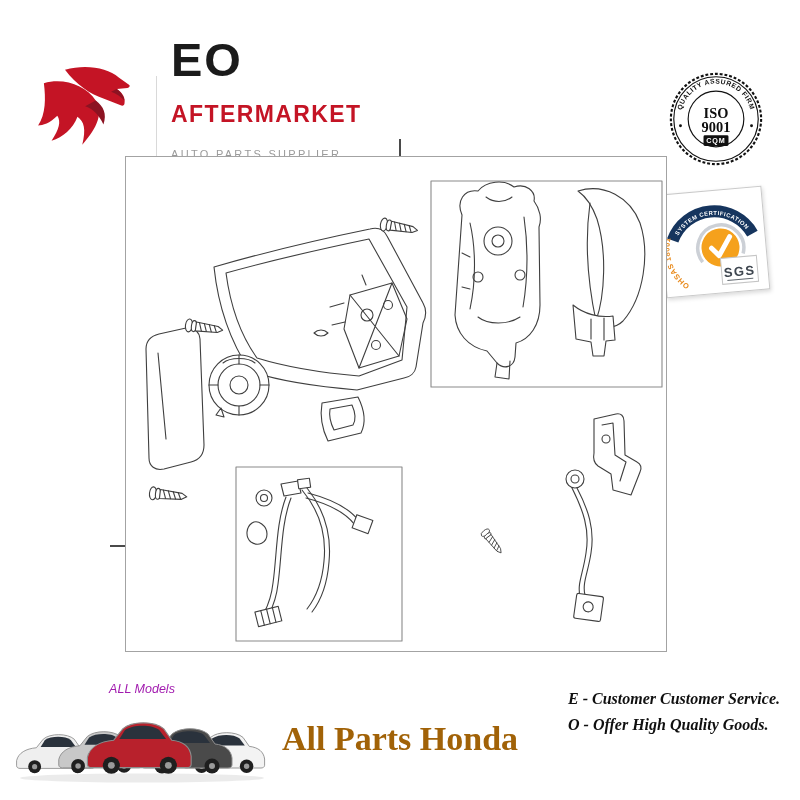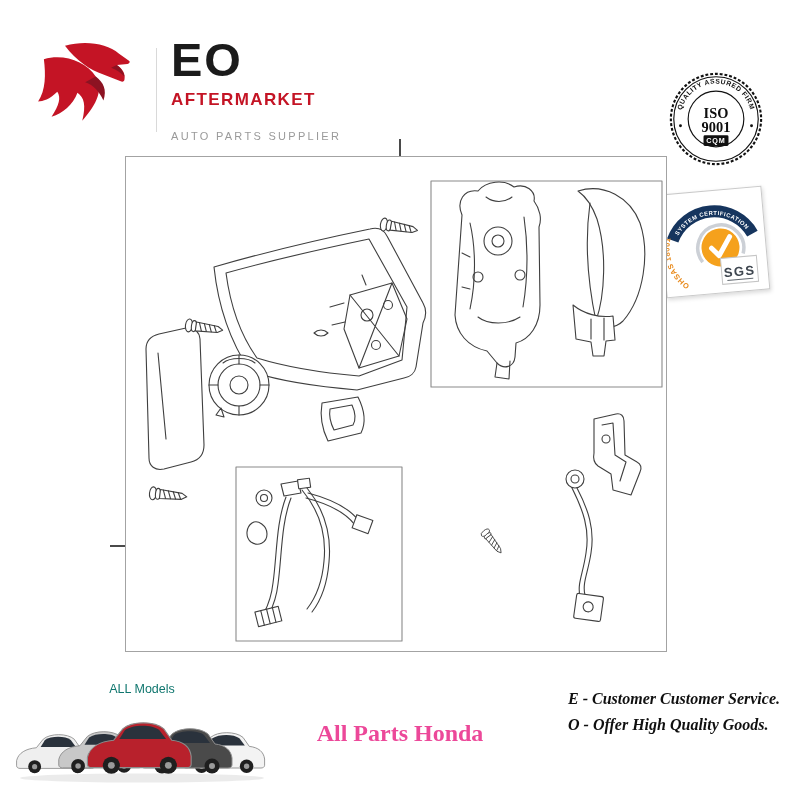--- a/index.html
+++ b/index.html
@@ -1,42 +1,42 @@
 <!DOCTYPE html>
 <html><head>
 <meta charset="utf-8">
 <style>
   html,body{margin:0;padding:0;background:#fff;}
   .page{position:relative;width:800px;height:800px;background:#fff;overflow:hidden;
         font-family:"Liberation Sans",sans-serif;color:#1d1d1d;}
   .abs{position:absolute;}
 
   
-  .logo{left:36px;top:34px;display:flex;align-items:center;gap:14px;}
+  .logo{left:36px;top:34px;display:flex;align-items:flex-end;gap:14px;}
   .logo-divider{width:1px;height:84px;background:#d9d9d9;margin-top:4px;}
   .logo-text{display:flex;flex-direction:column;padding-top:2px;}
   .logo-monogram{font-size:47px;font-weight:700;letter-spacing:2px;line-height:1;color:#1b1b1b;}
-  .logo-brand{font-size:17px;font-weight:700;letter-spacing:1.4px;color:#c41425;margin-top:7px;}
+  .logo-brand{font-size:23px;font-weight:700;letter-spacing:1.4px;color:#c41425;margin-top:18px;}
   .logo-tagline{font-size:11px;letter-spacing:2.3px;color:#9a9a9a;margin-top:20px;}
 
   
   .iso-badge{left:668px;top:70px;width:96px;height:98px;}
   .sgs-badge{left:662px;top:190px;width:102px;height:102px;transform:rotate(-5deg);
              background:#fff;border:1px solid #c9c9c9;box-shadow:1px 2px 4px rgba(0,0,0,.15);}
 
   
   .diagram-box{left:125px;top:156px;width:540px;height:494px;border:1px solid #a3a3a3;background:#fff;}
   .tick-v{left:399px;top:139px;width:2px;height:18px;background:#4a4a4a;}
   .tick-h{left:110px;top:545px;width:16px;height:2px;background:#4a4a4a;}
 
   
-  .all-models{left:62px;top:682px;width:160px;text-align:center;font-size:12.5px;color:#0f766e;}
+  .all-models{left:62px;top:682px;width:160px;text-align:center;font-size:12.5px;color:#a21caf;font-style:italic;}
   .cars{left:14px;top:698px;width:256px;height:86px;}
   .footer-title{left:240px;top:720px;width:320px;text-align:center;
-                font-family:"Liberation Serif",serif;font-weight:700;font-size:24px;color:#ec4899;}
+                font-family:"Liberation Serif",serif;font-weight:700;font-size:34px;color:#a16207;}
   .footer-right{left:568px;top:686px;width:225px;font-family:"Liberation Serif",serif;
                 font-style:italic;font-weight:600;font-size:16px;line-height:26px;color:#101010;}
 
   svg text{font-family:"Liberation Sans",sans-serif;}
   svg .serif{font-family:"Liberation Serif",serif;}
 </style>
 </head>
 <body>
 
 <div class="page">

